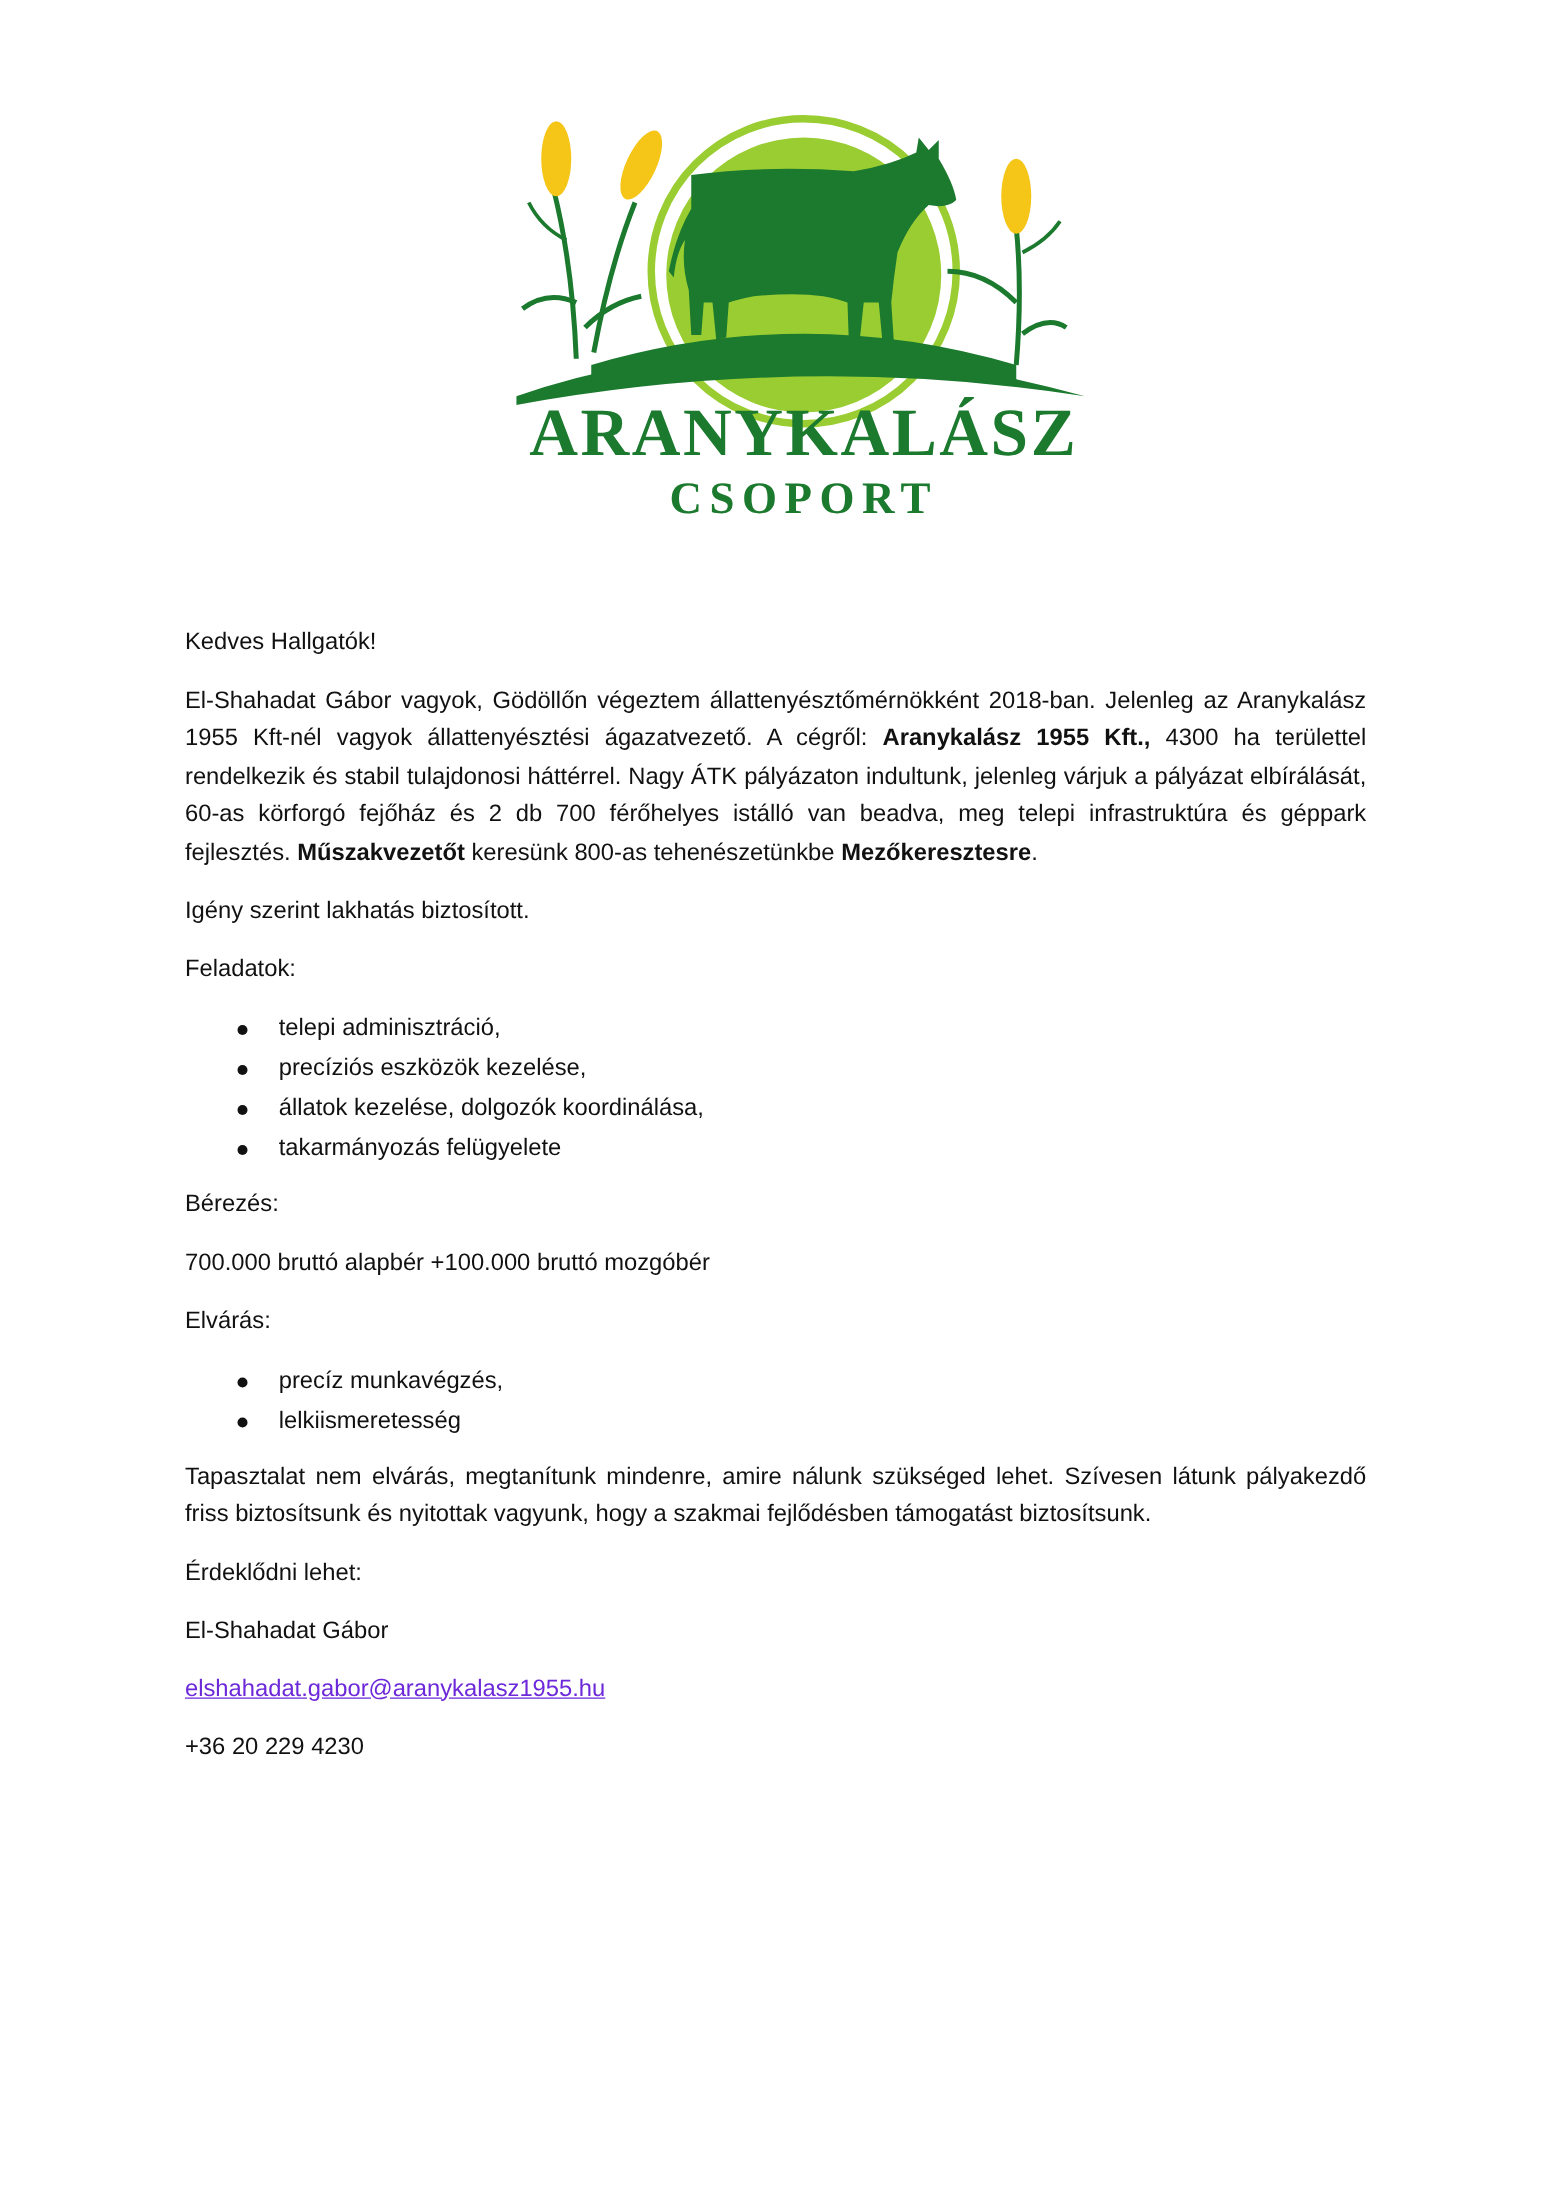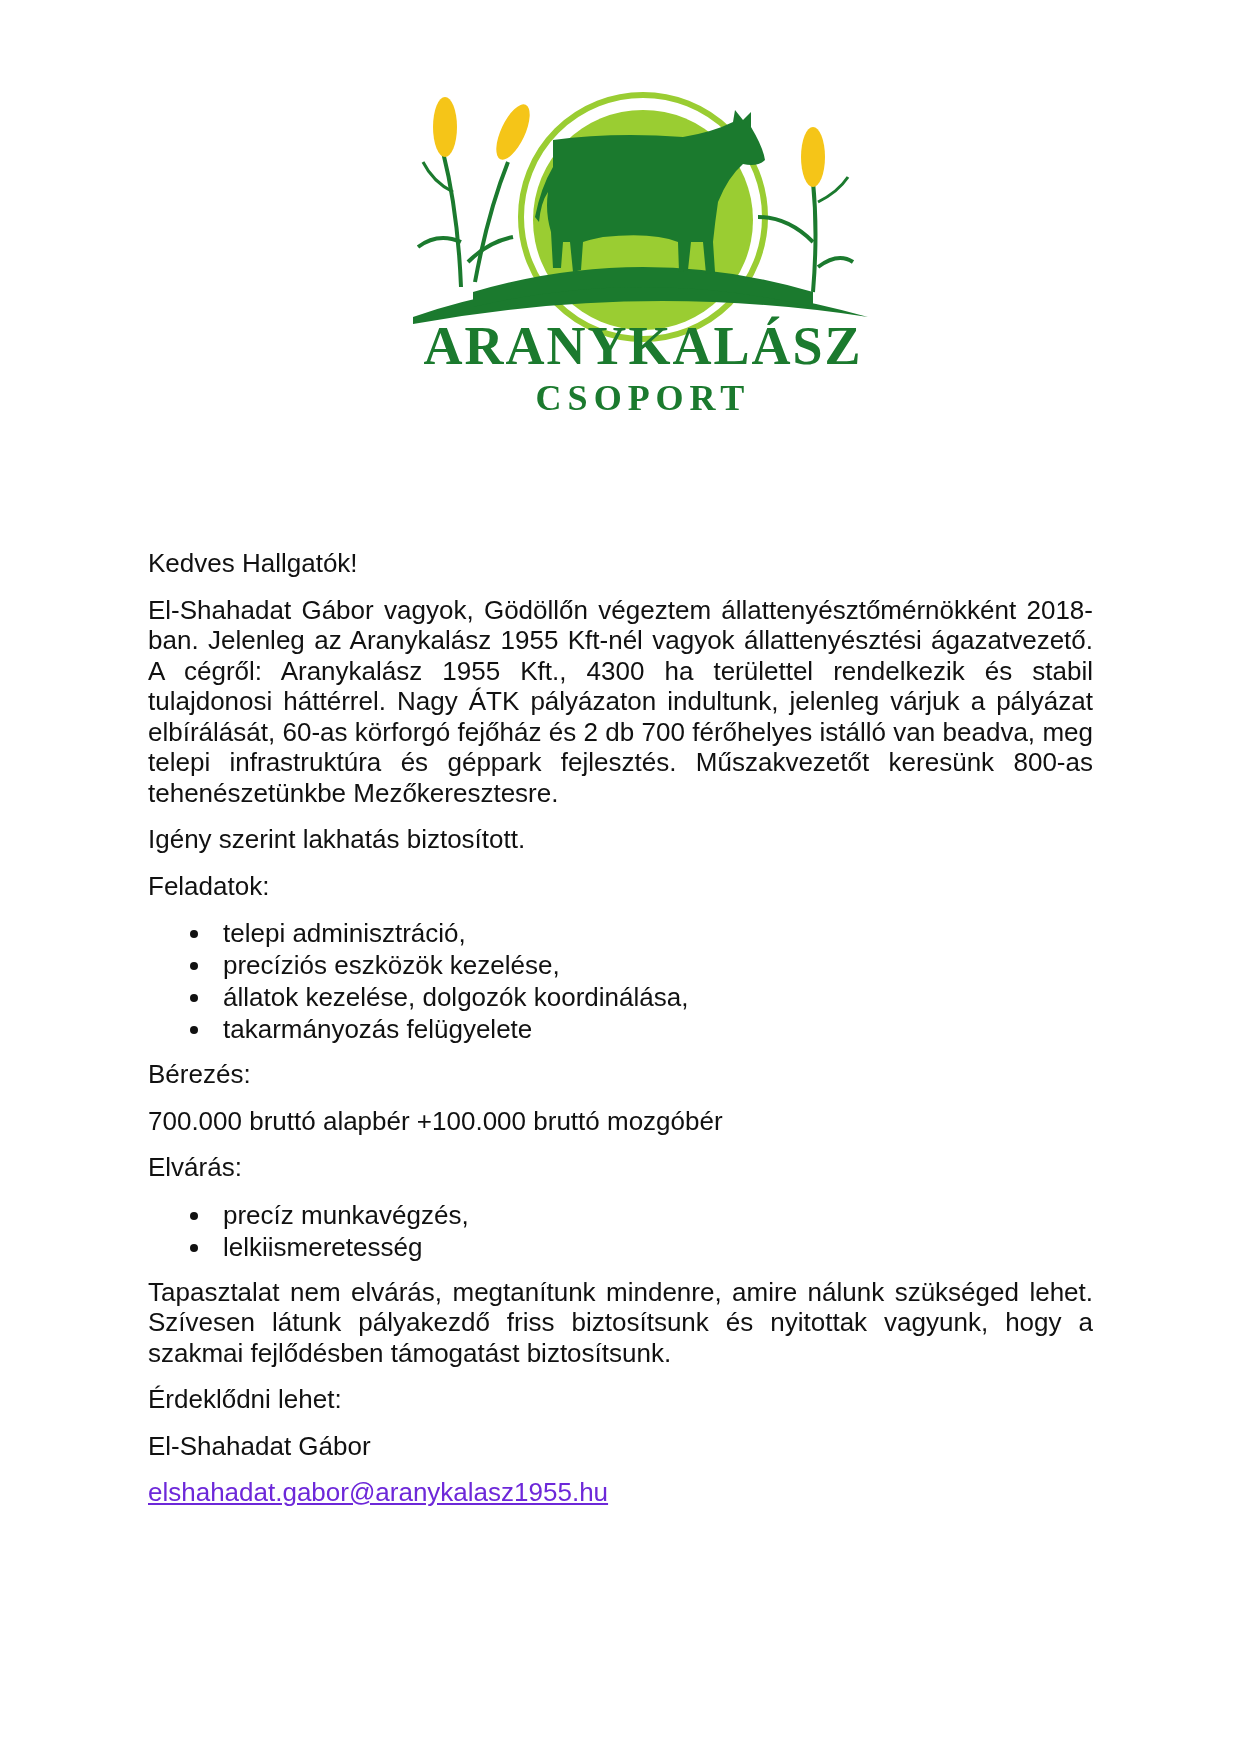--- a/index.html
+++ b/index.html
@@ -1,23 +1,23 @@
 <!DOCTYPE html>
 <html><head>
 <meta charset="utf-8">
 <style>
   html, body { margin: 0; padding: 0; background: #ffffff; }
   body { width: 1241px; height: 1755px; position: relative; overflow: hidden;
          font-family: "Liberation Sans", sans-serif; color: #111111; }
   .logo { position: absolute; left: 413px; top: 92px; width: 460px; height: 330px; }
-  .content { position: absolute; left: 148px; top: 548px; width: 945px;
-             font-size: 26px; line-height: 30.5px; }
+  .content { position: absolute; left: 148px; top: 499px; width: 945px;
+             font-size: 19px; line-height: 30.5px; }
   .content p { margin: 0 0 16px 0; }
   .justify { text-align: justify; }
-  b { font-weight: normal; margin-top: 25px; }
+  b { font-weight: bold; margin-top: 25px; }
   ul { margin: 0 0 14px 0; padding: 0 0 0 75px; list-style: none; }
   ul li { position: relative; line-height: 32px; }
   ul li::before { content: ""; position: absolute; left: -33px; top: 13px; width: 8px; height: 8px;
                   border-radius: 50%; background: #111; }
   .heading { font-weight: normal; }
   .link { color: #6d28d9; text-decoration: underline; }
 </style>
 </head>
 <body>
 
@@ -80,13 +80,14 @@
   <ul>
     <li>precíz munkavégzés,</li>
     <li>lelkiismeretesség</li>
   </ul>
 
   <p class="justify">Tapasztalat nem elvárás, megtanítunk mindenre, amire nálunk szükséged lehet. Szívesen látunk pályakezdő friss biztosítsunk és nyitottak vagyunk, hogy a szakmai fejlődésben támogatást biztosítsunk.</p>
 
   <p class="heading">Érdeklődni lehet:</p>
   <p>El-Shahadat Gábor</p>
   <p><a class="link">elshahadat.gabor@aranykalasz1955.hu</a></p>
+  <p> +36 20 229 4230</p>
 </div>
 
 </body></html>

